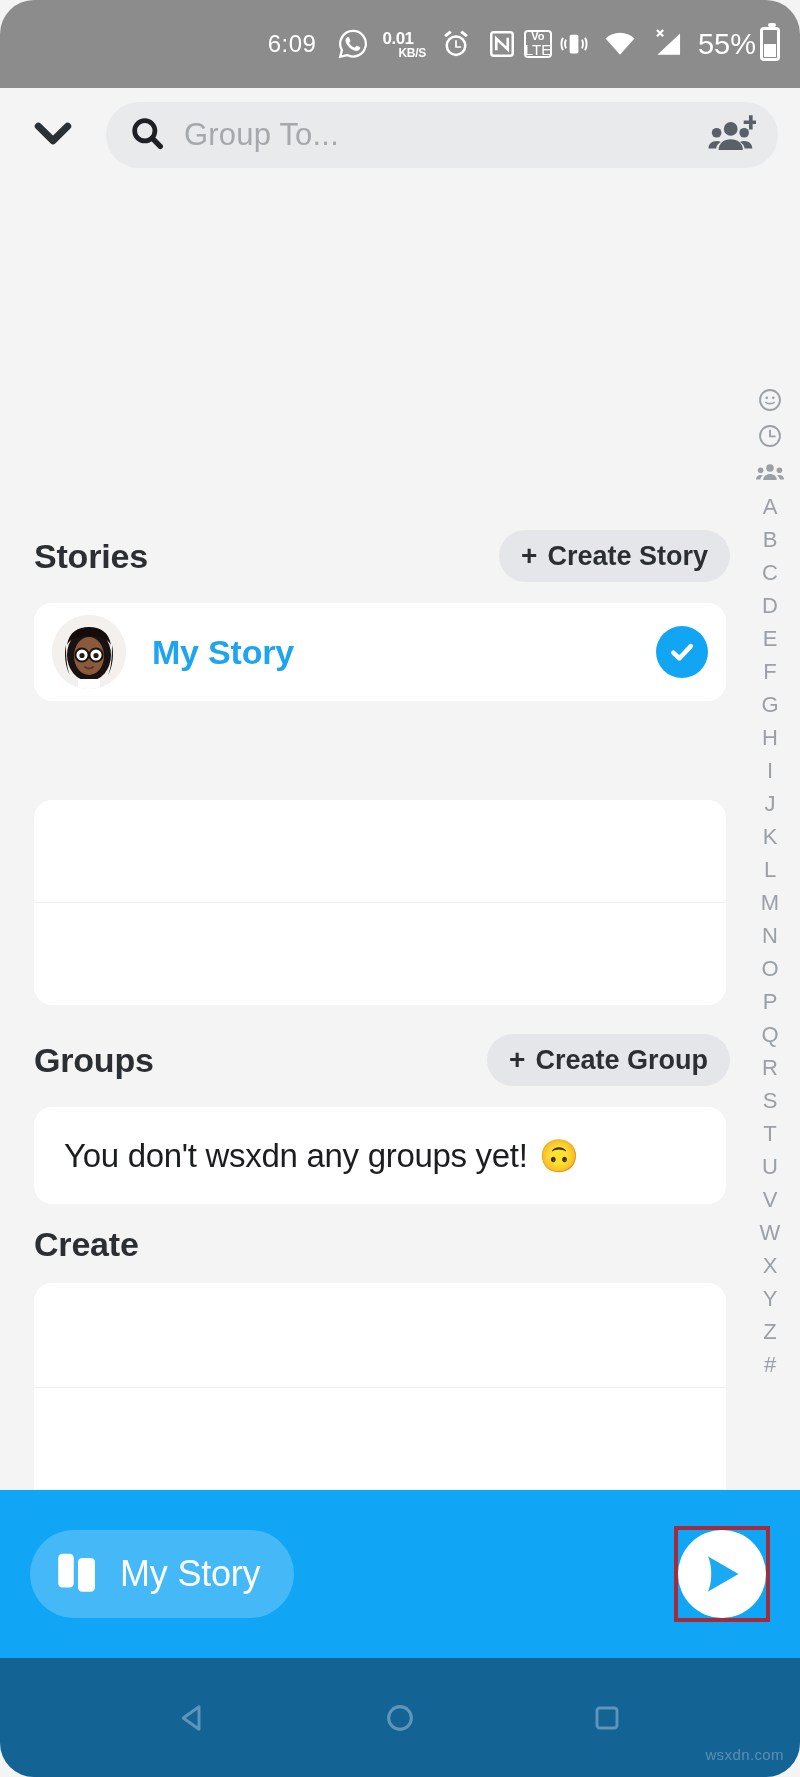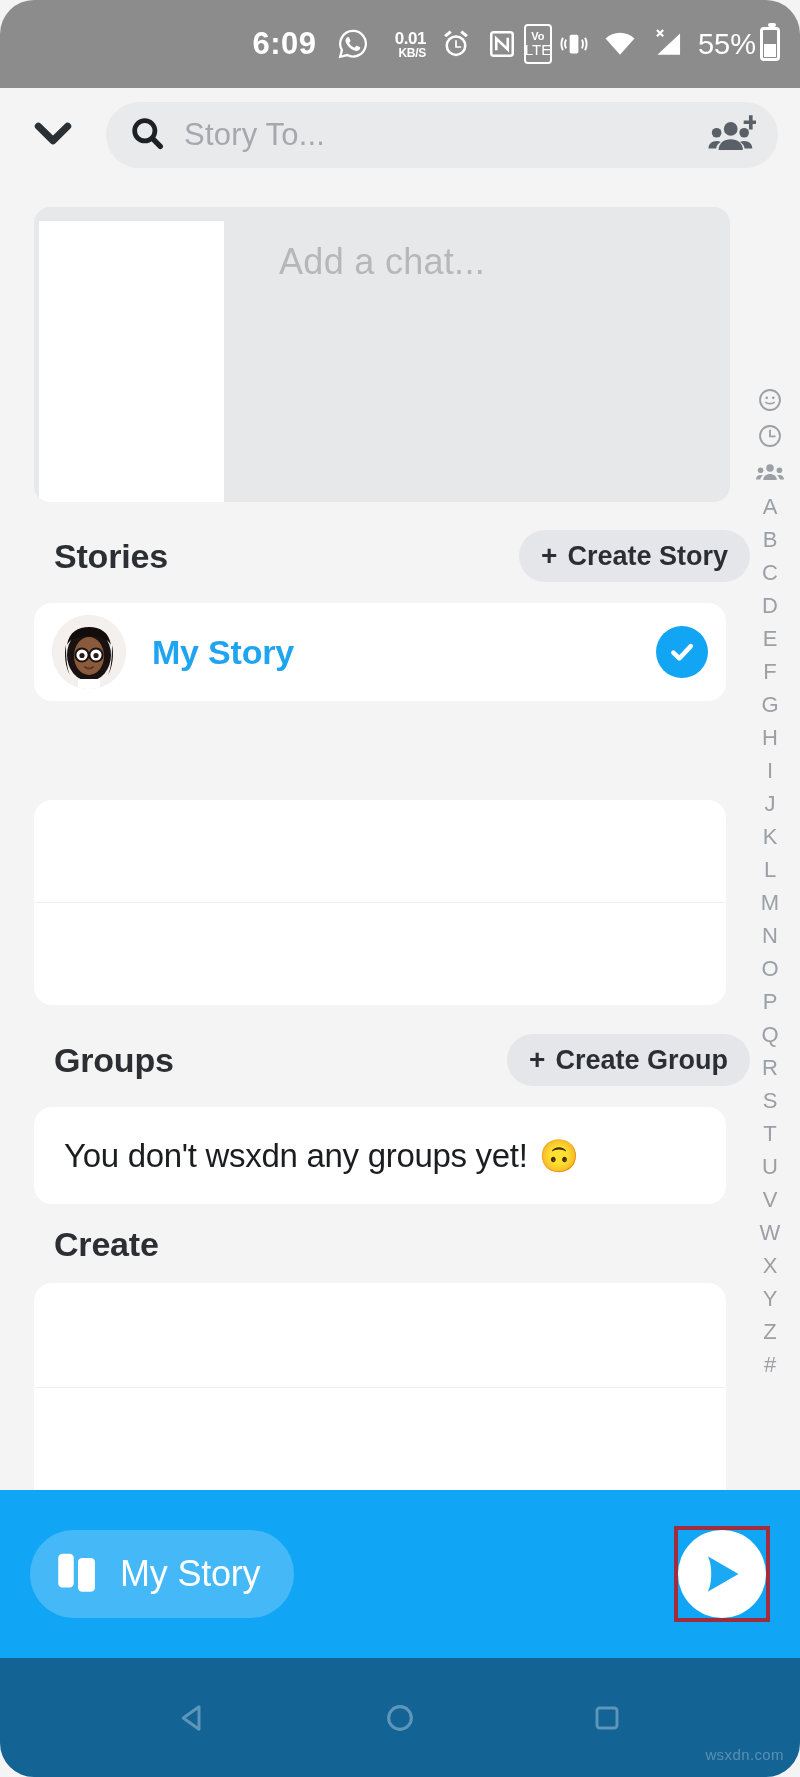--- a/index.html
+++ b/index.html
@@ -20,31 +20,31 @@
     position:absolute; top:0; left:0;
     width:800px; height:88px;
     background:#8c8c8c;
     border-top-left-radius:34px;
     border-top-right-radius:34px;
     display:flex; align-items:center; justify-content:flex-end;
     padding-right:20px;
     color:#ffffff;
   }
   .sb-time {
-    font-size:31px; letter-spacing:0.5px; font-weight:700;
+    font-size:24px; letter-spacing:0.5px; font-weight:400;
     margin-right:14px;
   }
   .sb-ico { margin:0 7px; display:flex; align-items:center; justify-content:center; }
-  .sb-net { display:flex; flex-direction:column; align-items:flex-end; line-height:1; margin:0 6px; }
+  .sb-net { display:flex; flex-direction:column; align-items:flex-start; line-height:1; margin:0 6px; }
   .sb-net .n1 { font-size:17px; font-weight:700; letter-spacing:-0.5px;}
   .sb-net .n2 { font-size:12px; font-weight:700; letter-spacing:-0.3px;padding-left:16px;}
   .sb-volte {
     border:2.5px solid #fff; border-radius:4px;
     display:flex; flex-direction:column; align-items:center; justify-content:center;
-    width:28px; height:40px; line-height:1;
+    width:28px; height:28px; line-height:1;
   }
   .sb-volte .v1 { font-size:11px; font-weight:700; }
   .sb-volte .v2 { font-size:15px; font-weight:400; }
   .sb-batt-pct { font-size:29px; margin-left:6px; margin-right:4px; }
   .sb-batt {
     width:20px; height:34px; border:3px solid #fff; border-radius:4px;
     position:relative;
   }
   .sb-batt::before {
     content:""; position:absolute; top:-7px; left:5px;
@@ -100,21 +100,21 @@
     background:#ffffff;
   }
   .chatcard-text {
     position:absolute; top:34px; left:245px;
     font-size:36px; color:#b5b8bb; letter-spacing:0.3px;
   }
 
   
   .section-head {
     position:absolute; left:34px; width:696px;
-    display:flex; align-items:center; justify-content:space-between;margin-left:20px;
+    display:flex; align-items:center; justify-content:space-between;
   }
   .section-title {
     font-size:34px; font-weight:700; color:#2b2f33; letter-spacing:-0.2px;
   }
   .pill-btn {
     background:#e4e6e9; border-radius:26px;
     height:52px; padding:0 22px;
     display:flex; align-items:center;
     font-size:27px; font-weight:700; color:#2b2f33;
   }
@@ -303,39 +303,35 @@
       </span>
     </div>
 
     <div class="searchbar">
       <span>
         <svg width="38" height="38" viewBox="0 0 24 24">
           <circle cx="10.6" cy="10.6" r="6.4" fill="none" stroke="#1d2125" stroke-width="3"></circle>
           <path d="M15.4 15.4 L20.4 20.4" stroke="#1d2125" stroke-width="3.4" stroke-linecap="round"></path>
         </svg>
       </span>
-      <span class="search-placeholder">Story To...</span>
+      <span class="search-placeholder">Group To...</span>
       <span class="addfriend-icon">
         <svg width="48" height="44" viewBox="0 0 30 26">
           <circle cx="14.2" cy="9.2" r="4.3" fill="#5a6068"></circle>
           <path d="M6.6 22.4c0-4.2 3.4-6.7 7.6-6.7s7.6 2.5 7.6 6.7z" fill="#5a6068"></path>
           <circle cx="5.4" cy="11.6" r="3" fill="#5a6068"></circle>
           <path d="M0.3 21.4c0-3 2.3-4.7 5.1-4.7 1 0 1.9.2 2.6.6-1.6 1-2.7 2.4-2.9 4.1z" fill="#5a6068"></path>
           <circle cx="22.6" cy="11.6" r="3" fill="#5a6068"></circle>
           <path d="M22.6 16.7c2.8 0 5.1 1.7 5.1 4.7h-4.8c-.2-1.7-1.3-3.1-2.9-4.1.7-.4 1.6-.6 2.6-.6z" fill="#5a6068"></path>
           <path d="M25.6 0.6h2.3v3.3h3.3v2.3h-3.3v3.3h-2.3V6.2h-3.3V3.9h3.3z" fill="#5a6068"></path>
         </svg>
       </span>
     </div>
   </div>
 
-  <div class="chatcard">
-    <div class="chatcard-thumb"></div>
-    <div class="chatcard-text">Add a chat...</div>
-  </div>
 
   <div class="section-head" style="top:530px;">
     <span class="section-title">Stories</span>
     <span class="pill-btn">
       <span class="pill-plus">+</span>
       <span>Create Story</span>
     </span>
   </div>
 
   <div class="card mystory-row">

